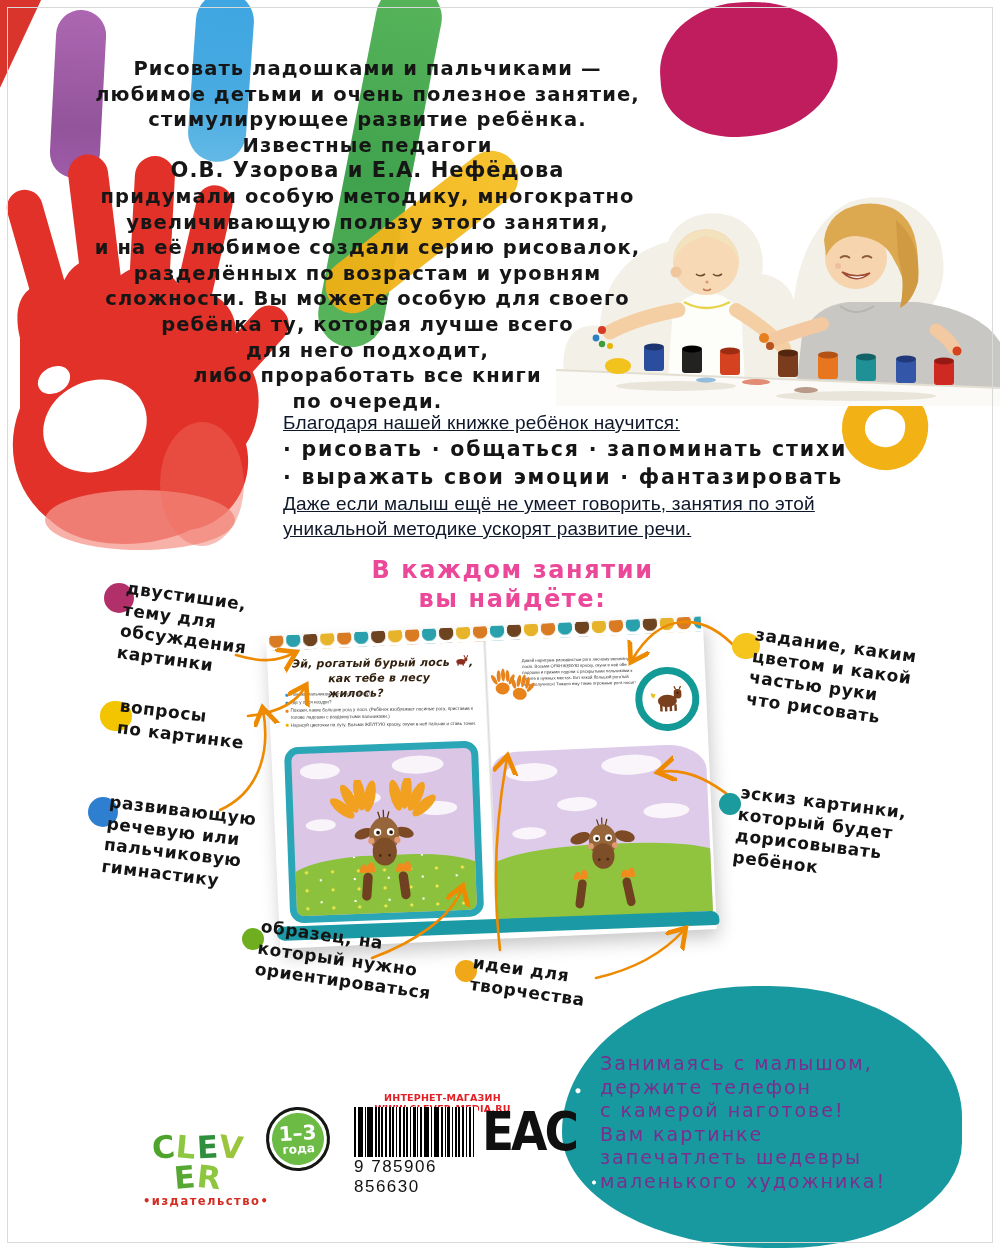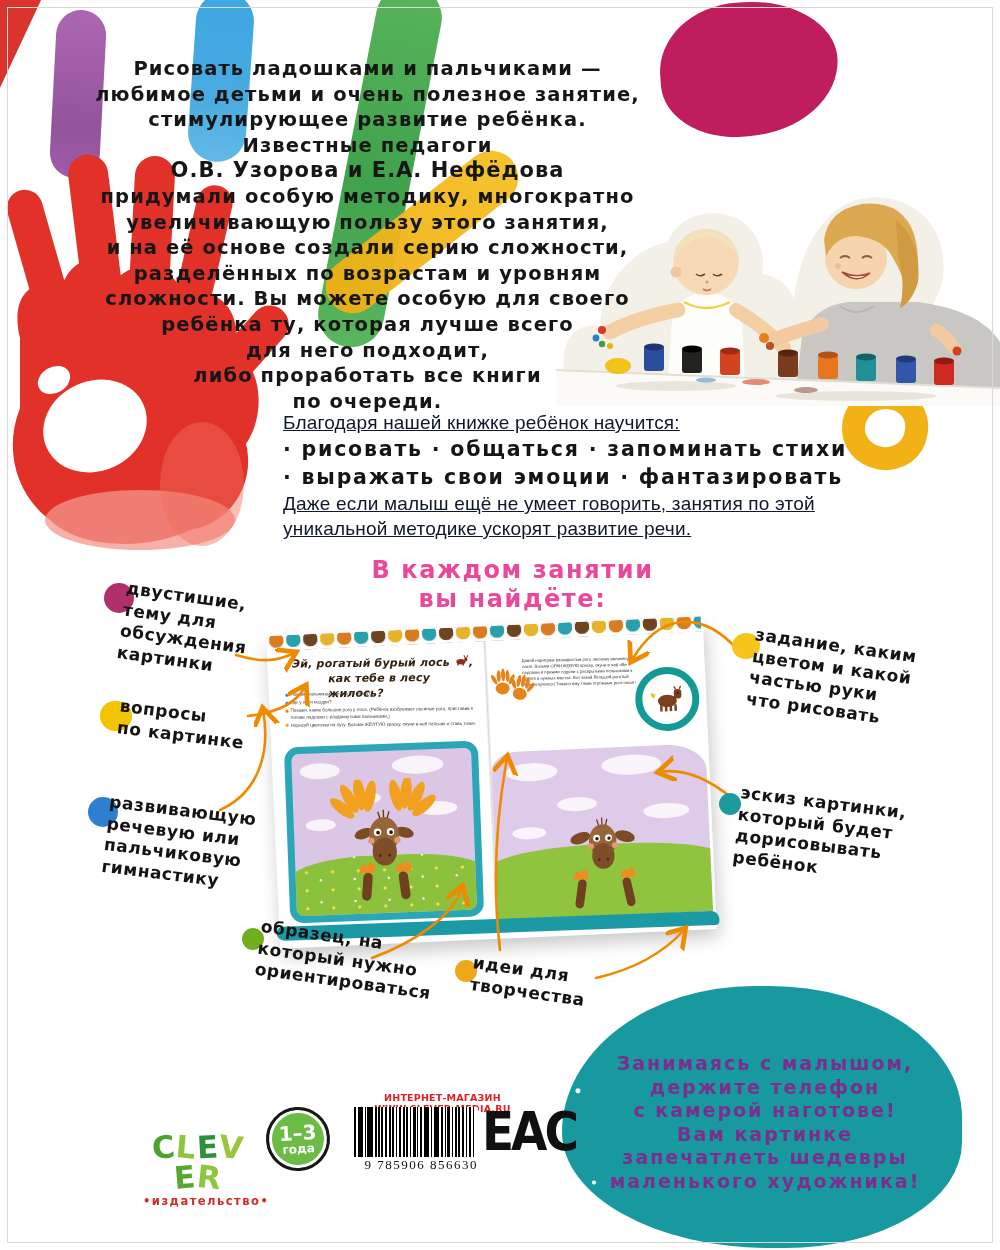--- a/index.html
+++ b/index.html
@@ -89,22 +89,22 @@
 
   
   .photo{position:absolute;left:556px;top:190px;width:444px;height:216px;z-index:2;}
 
   
   .teal-blob{position:absolute;left:562px;top:986px;width:400px;height:262px;background:#18989f;
     border-radius:50% 50% 46% 54% / 58% 52% 42% 46%;z-index:2;
     background-image:radial-gradient(circle at 4% 40%,#ffffff 2px,transparent 3px),
       radial-gradient(circle at 97% 30%,#ffffff 2px,transparent 3px),
       radial-gradient(circle at 8% 75%,#ffffff 1.5px,transparent 2.5px);}
-  .teal-note{position:absolute;left:600px;top:1052px;width:330px;text-align:center;z-index:3;
-    color:#7b2e8e;font-size:19px;line-height:23.5px;font-weight:700;letter-spacing:2px;}
+  .teal-note{position:absolute;left:600px;top:1052px;width:330px;z-index:3;
+    color:#7b2e8e;font-size:19px;line-height:23.5px;font-weight:400;letter-spacing:2px;}
 
   
   .clever{position:absolute;left:143px;top:1132px;width:110px;text-align:center;z-index:3;}
   .clever .word{font-size:31px;font-weight:800;letter-spacing:1px;line-height:30px;}
   .clever .word span{display:inline-block;}
   .cl0{color:#4ea32a;transform:rotate(-6deg);} .cl1{color:#8dc63f;transform:rotate(5deg);}
   .cl2{color:#2e8f3c;transform:rotate(-3deg);} .cl3{color:#9bc53d;transform:rotate(6deg);}
   .cl4{color:#57a832;transform:rotate(-5deg);} .cl5{color:#8dc63f;transform:rotate(6deg);}
   .clever .sub{font-size:11.5px;font-weight:700;color:#d42b23;letter-spacing:1.5px;margin-top:2px;}
   .age-badge{position:absolute;left:266px;top:1107px;width:58px;height:58px;border-radius:50%;
@@ -114,21 +114,21 @@
   .age-badge .num{font-size:20px;font-weight:800;line-height:20px;}
   .age-badge .word{font-size:12px;font-weight:700;line-height:13px;}
   .shop{position:absolute;left:345px;top:1092px;width:195px;text-align:center;z-index:3;
     font-size:9.5px;font-weight:700;color:#e31e24;letter-spacing:.2px;}
   .barcode{position:absolute;left:354px;top:1107px;width:124px;height:64px;background:#fff;z-index:3;}
   .bars{width:122px;height:50px;
     background-image:
       repeating-linear-gradient(90deg,#000 0 1.5px,transparent 1.5px 3.5px),
       repeating-linear-gradient(90deg,transparent 0 5px,#000 5px 7.5px,transparent 7.5px 11px),
       repeating-linear-gradient(90deg,transparent 0 13px,#000 13px 14px,transparent 14px 23px);}
-  .bardigits{font-family:Liberation Serif, serif;font-size:13px;letter-spacing:1.5px;color:#111;text-align:right;}
+  .bardigits{font-family:Liberation Sans, sans-serif;font-size:17px;letter-spacing:1.5px;color:#111;}
   .eac{position:absolute;left:482px;top:1104px;z-index:3;font-size:47px;font-weight:900;
     letter-spacing:-3px;color:#101010;transform:scaleY(1.12);font-family:"DejaVu Sans",sans-serif;}
 </style>
 </head>
 <body>
 
 <div class="canvas">
   <div class="page-frame"></div>
 
   <div class="smear corner-red"></div>
@@ -226,21 +226,21 @@
   </svg>
 
   <div class="intro">
     <div>Рисовать ладошками и пальчиками —</div>
     <div>любимое детьми и очень полезное занятие,</div>
     <div>стимулирующее развитие ребёнка.</div>
     <div>Известные педагоги</div>
     <div class="authors">О.В. Узорова и Е.А. Нефёдова</div>
     <div>придумали особую методику, многократно</div>
     <div>увеличивающую пользу этого занятия,</div>
-    <div>и на её основе создали серию сложности,</div>
+    <div>и на её любимое создали серию рисовалок,</div>
     <div>разделённых по возрастам и уровням</div>
     <div>сложности. Вы можете особую для своего</div>
     <div>ребёнка ту, которая лучше всего</div>
     <div>для него подходит,</div>
     <div>либо проработать все книги</div>
     <div>по очереди.</div>
   </div>
 
   <div class="benefits">
     <div class="plain">Благодаря нашей книжке ребёнок научится:</div>

